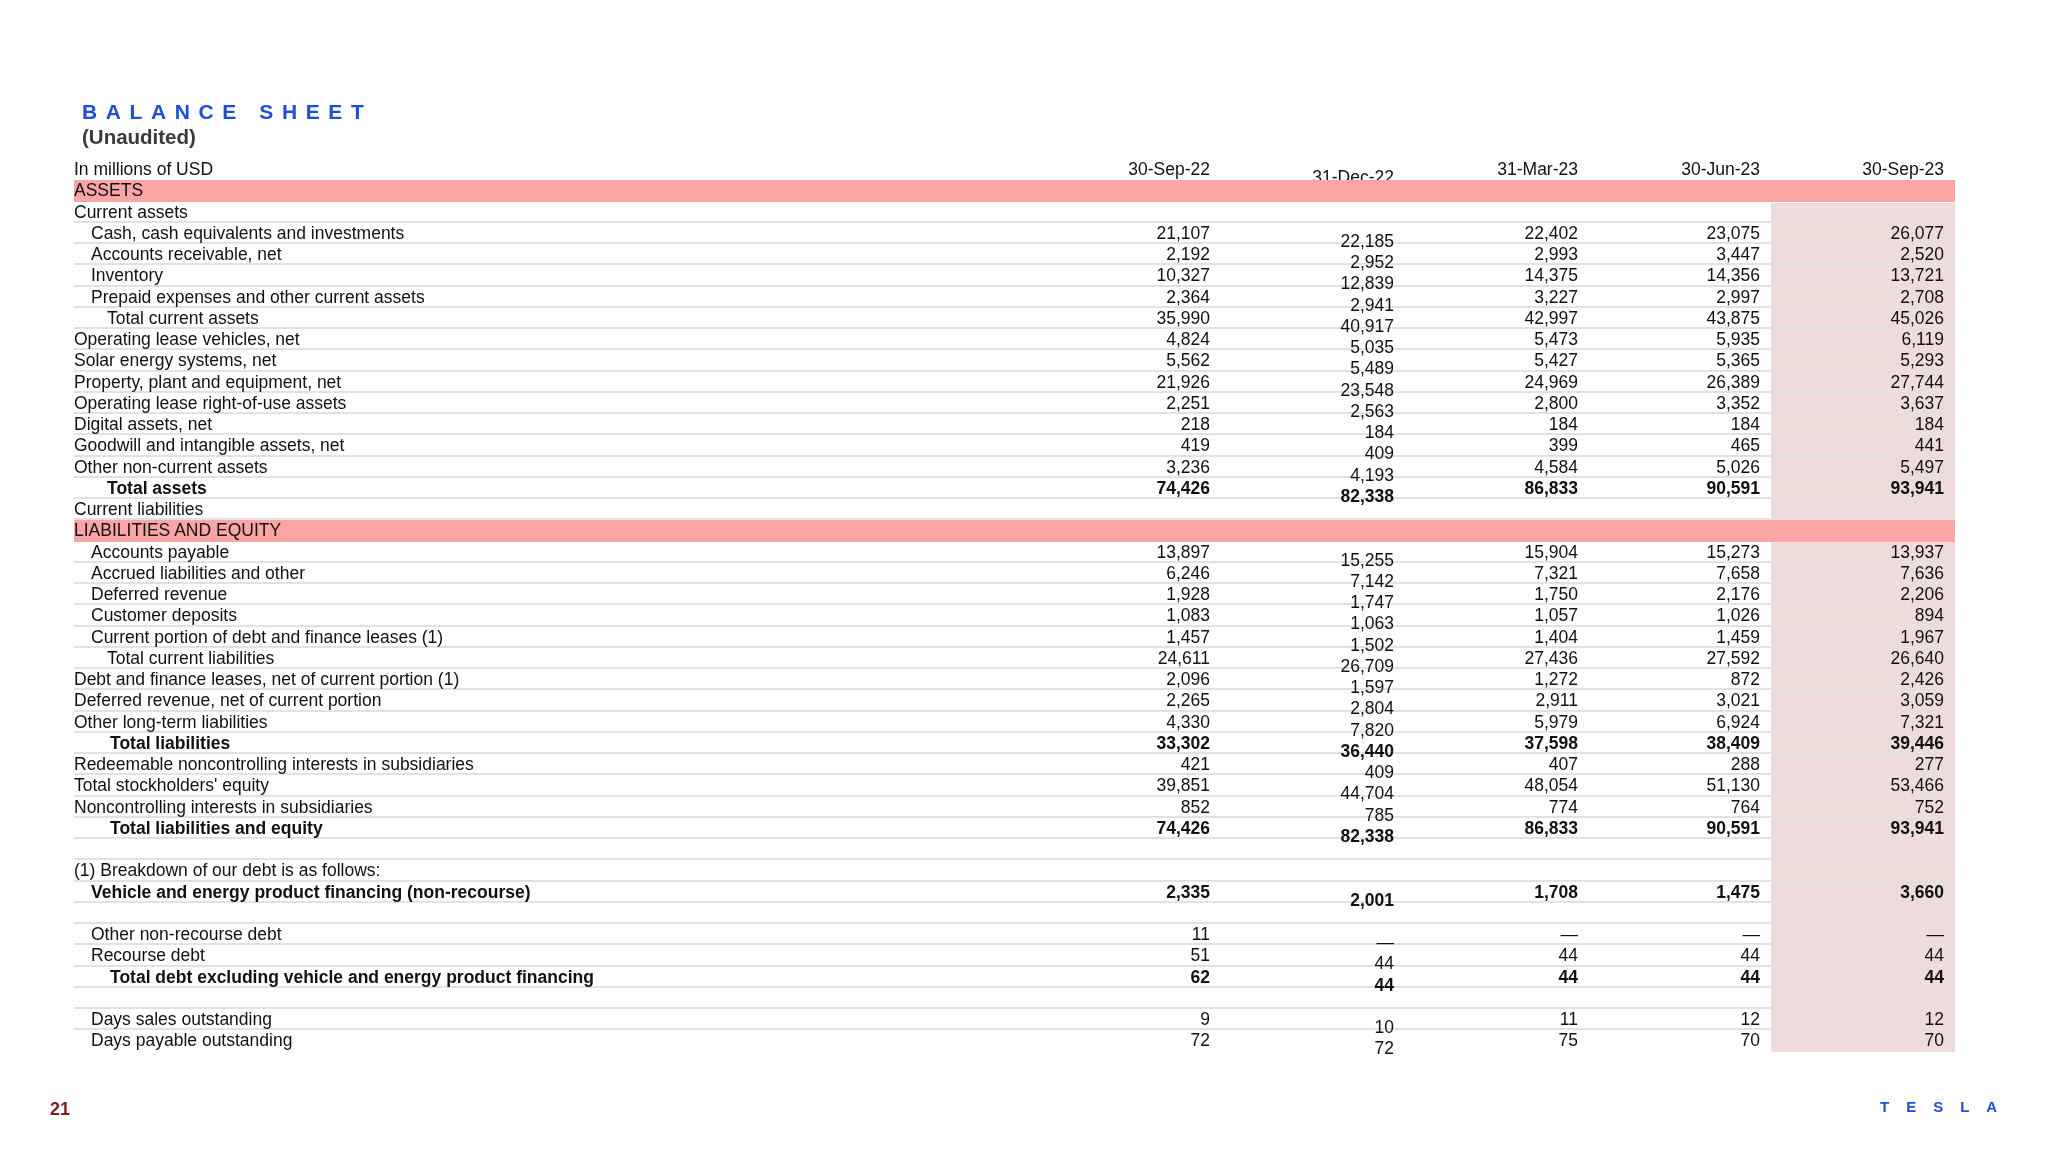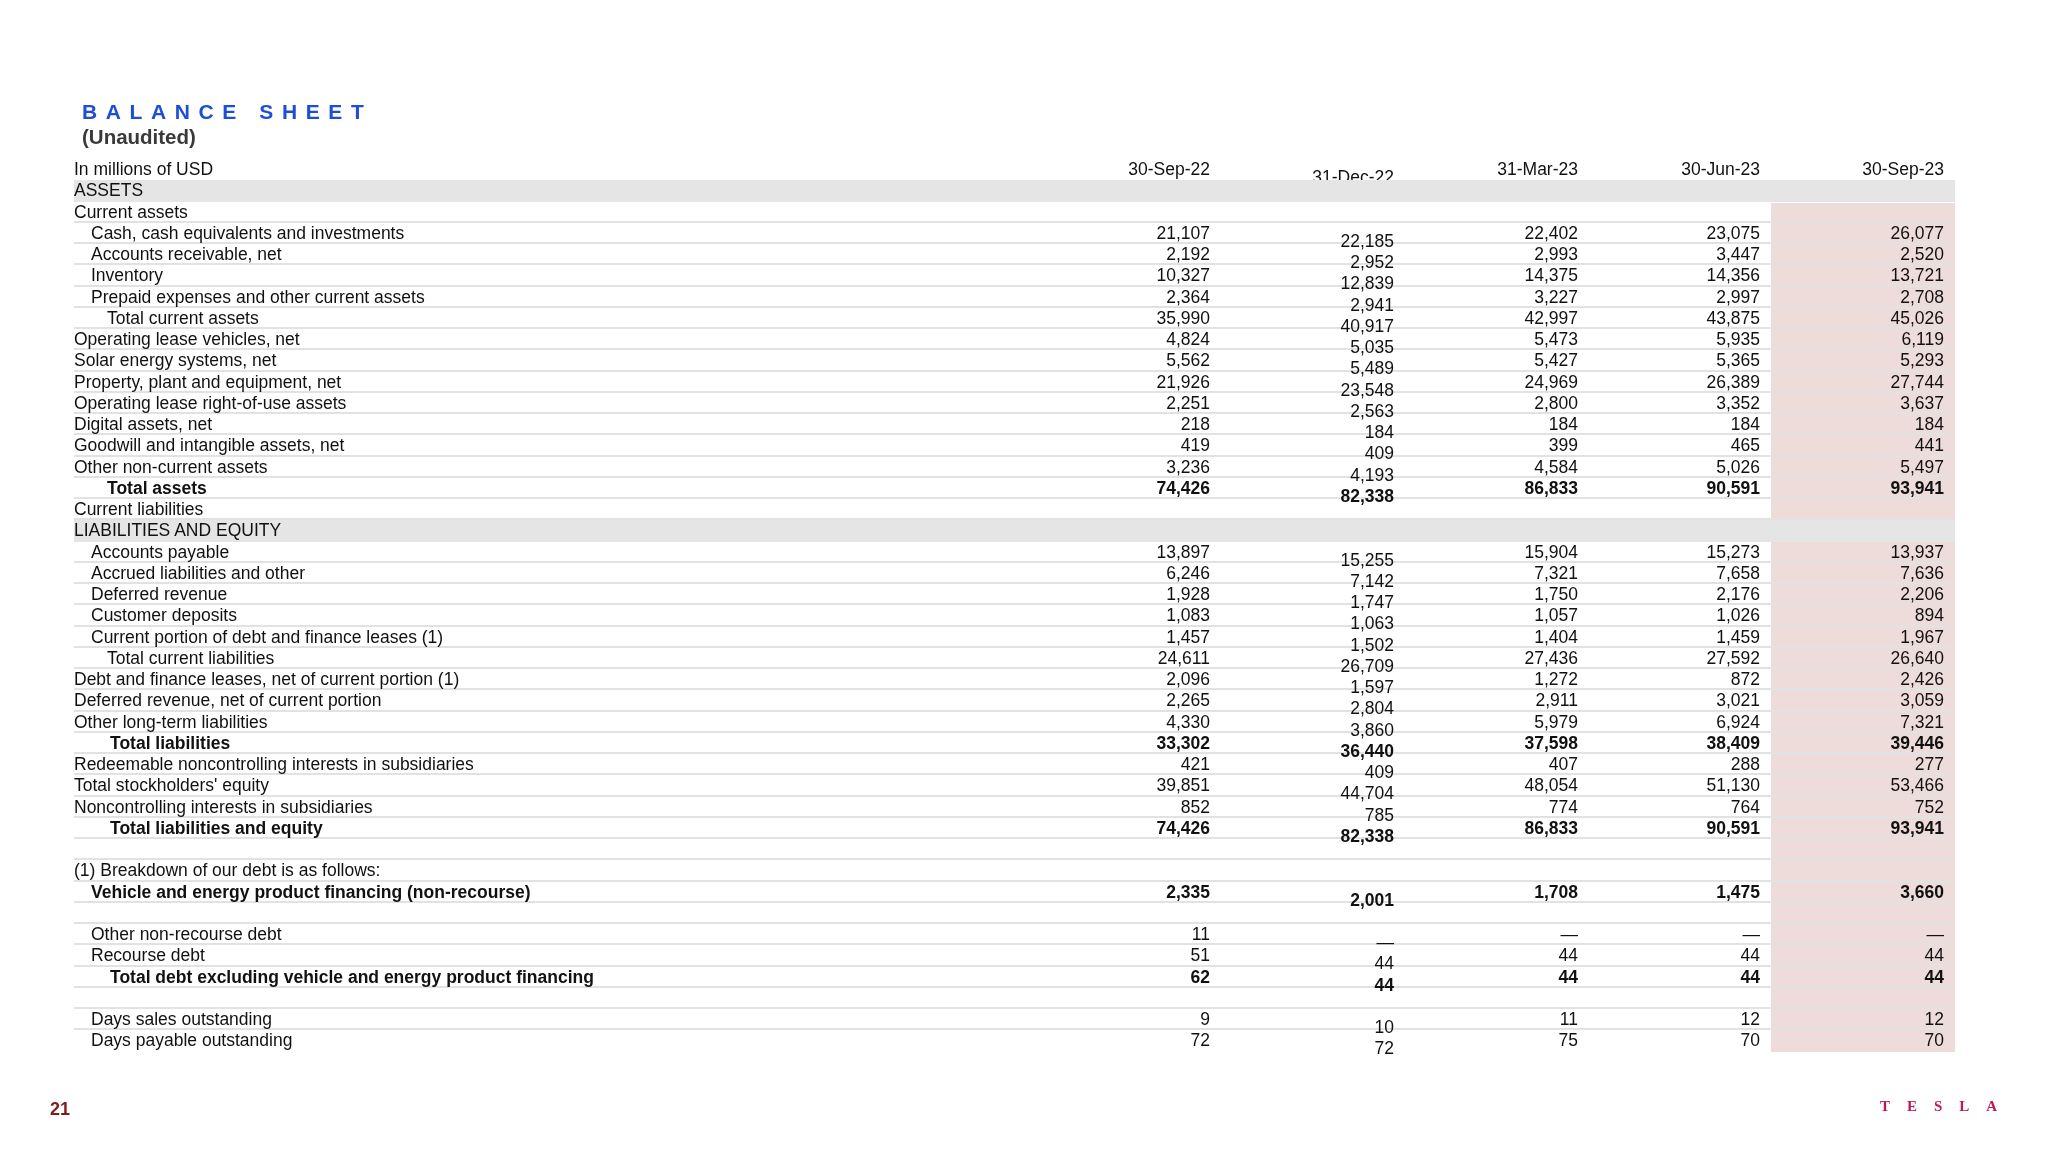--- a/index.html
+++ b/index.html
@@ -20,39 +20,39 @@
     }
     .highlight-col {
       position: absolute; left: 1697px; top: 44px; width: 184px; height: 849px;
       background: #eedcdb;
     }
     .row {
       position: relative; height: 21.25px; line-height: 21px; font-size: 17.5px;
       border-bottom: 2px solid #e2e2e2; box-sizing: border-box;
     }
     .row.header { border-bottom: none; }
-    .row.band { background: #e5e5e5; border-bottom: none; text-align: right; }
+    .row.band { background: #fca5a5; border-bottom: none; text-align: right; }
     .row.plain { border-bottom: none; }
     .row.bold { font-weight: bold; }
     .label { position: absolute; left: 0; top: 0; white-space: nowrap; }
     .i1 { left: 17px; }
     .i2 { left: 33px; }
     .i3 { left: 36px; }
     .cell { position: absolute; top: 0; width: 150px; text-align: right; }
     .c0 { left: 986px; }
     .c1 { left: 1170px; margin-top: 8px; }
     .c2 { left: 1354px; }
     .c3 { left: 1536px; }
     .c4 { left: 1720px; }
     .page-num {
       position: absolute; left: 50px; top: 1099px; font-size: 18px; font-weight: bold; color: #7f1d1d;
     }
     .logo {
       position: absolute; left: 1880px; top: 1098px; font-size: 15px; letter-spacing: 17px;
-      color: #be185d; font-weight: bold; font-family: Liberation Serif, serif;
+      color: #1d4ed8; font-weight: bold;
     }
   </style>
 </head>
 <body>
 
 <div class="title">BALANCE SHEET</div>
 <div class="subtitle">(Unaudited)</div>
 
 <div class="sheet">
   <div class="highlight-col"></div>
@@ -261,21 +261,21 @@
         <span class="label">Deferred revenue, net of current portion</span>
         <span class="cell c0">2,265</span>
         <span class="cell c1">2,804</span>
         <span class="cell c2">2,911</span>
         <span class="cell c3">3,021</span>
         <span class="cell c4">3,059</span>
       </div>
       <div class="row">
         <span class="label">Other long-term liabilities</span>
         <span class="cell c0">4,330</span>
-        <span class="cell c1">3,860</span>
+        <span class="cell c1">7,820</span>
         <span class="cell c2">5,979</span>
         <span class="cell c3">6,924</span>
         <span class="cell c4">7,321</span>
       </div>
       <div class="row bold">
         <span class="label i3">Total liabilities</span>
         <span class="cell c0">33,302</span>
         <span class="cell c1">36,440</span>
         <span class="cell c2">37,598</span>
         <span class="cell c3">38,409</span>

